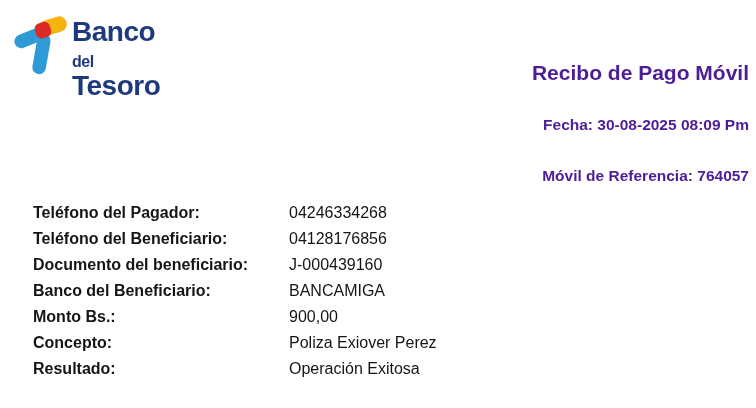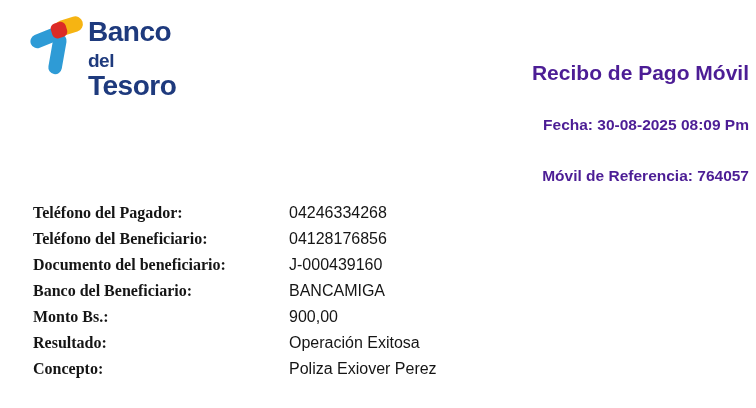--- a/index.html
+++ b/index.html
@@ -6,43 +6,43 @@
   html, body { width: 756px; height: 408px; }
   body {
     position: relative;
     background: #ffffff;
     font-family: "Liberation Sans", sans-serif;
     color: #151515;
     overflow: hidden;
   }
 
   
-  .logo { position: absolute; left: 30px; top: 8px; display: flex; }
+  .logo { position: absolute; left: 14px; top: 8px; display: flex; }
   .logo-mark { width: 58px; height: 68px; }
   .logo-text {
     position: absolute; left: 58px; top: 10px;
     color: #1e3a7d; font-weight: bold; letter-spacing: -0.5px;
     line-height: 1;
   }
   .logo-line1 { font-size: 28px; }
   .logo-line2 { font-size: 28px; margin-top: -2px; }
-  .logo-line2 .small { font-size: 19px; }
+  .logo-line2 .small { font-size: 16px; }
 
   
   .receipt-header {
     position: absolute; right: 7px; top: 61px;
     text-align: right; color: #4c1d95;
   }
   .receipt-title { font-size: 21px; font-weight: bold; margin-bottom: 8px; }
   .receipt-meta { font-size: 15.5px; font-weight: bold; line-height: 23px; margin-top: 28px; }
 
   
   .details { position: absolute; left: 33px; top: 200px; width: 700px; }
   .detail-row { display: flex; height: 26px; align-items: center; font-size: 16px; }
-  .detail-label { width: 256px; font-weight: bold; font-family: Liberation Serif, serif; }
+  .detail-label { width: 256px; font-weight: bold; }
   .detail-value { font-weight: normal; }
 </style>
 </head>
 <body>
 
 <div class="logo">
   <svg class="logo-mark" viewBox="0 0 60 68" xmlns="http://www.w3.org/2000/svg" aria-hidden="true">
 
     <rect x="21.4" y="25.5" width="14" height="42" rx="7" fill="#2e9bd6" transform="rotate(10 28.4 46.5)"></rect>
 
@@ -79,20 +79,20 @@
   </div>
   <div class="detail-row">
     <span class="detail-label">Banco del Beneficiario:</span>
     <span class="detail-value">BANCAMIGA</span>
   </div>
   <div class="detail-row">
     <span class="detail-label">Monto Bs.:</span>
     <span class="detail-value">900,00</span>
   </div>
   <div class="detail-row">
+    <span class="detail-label">Concepto:</span>
+    <span class="detail-value">Poliza Exiover Perez</span>
+  </div>
+  <div class="detail-row">
     <span class="detail-label">Resultado:</span>
     <span class="detail-value">Operación Exitosa</span>
-  </div>
-  <div class="detail-row">
-    <span class="detail-label">Concepto:</span>
-    <span class="detail-value">Poliza Exiover Perez</span>
   </div>
 </div>
 
 </body></html>

